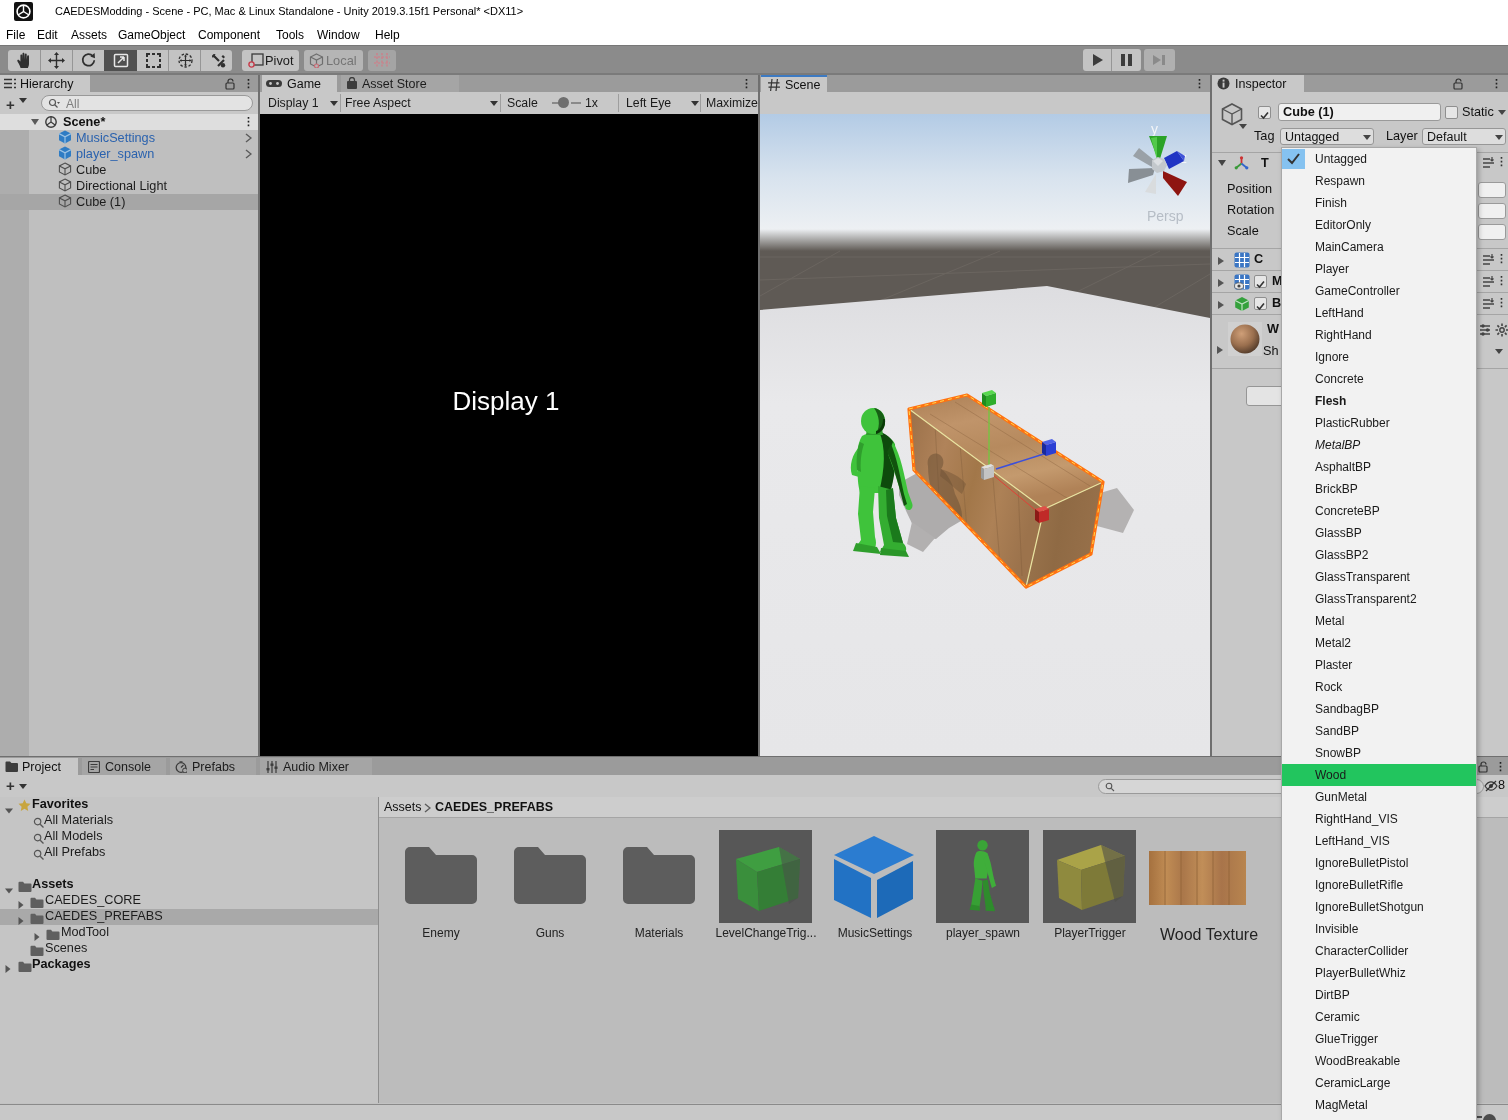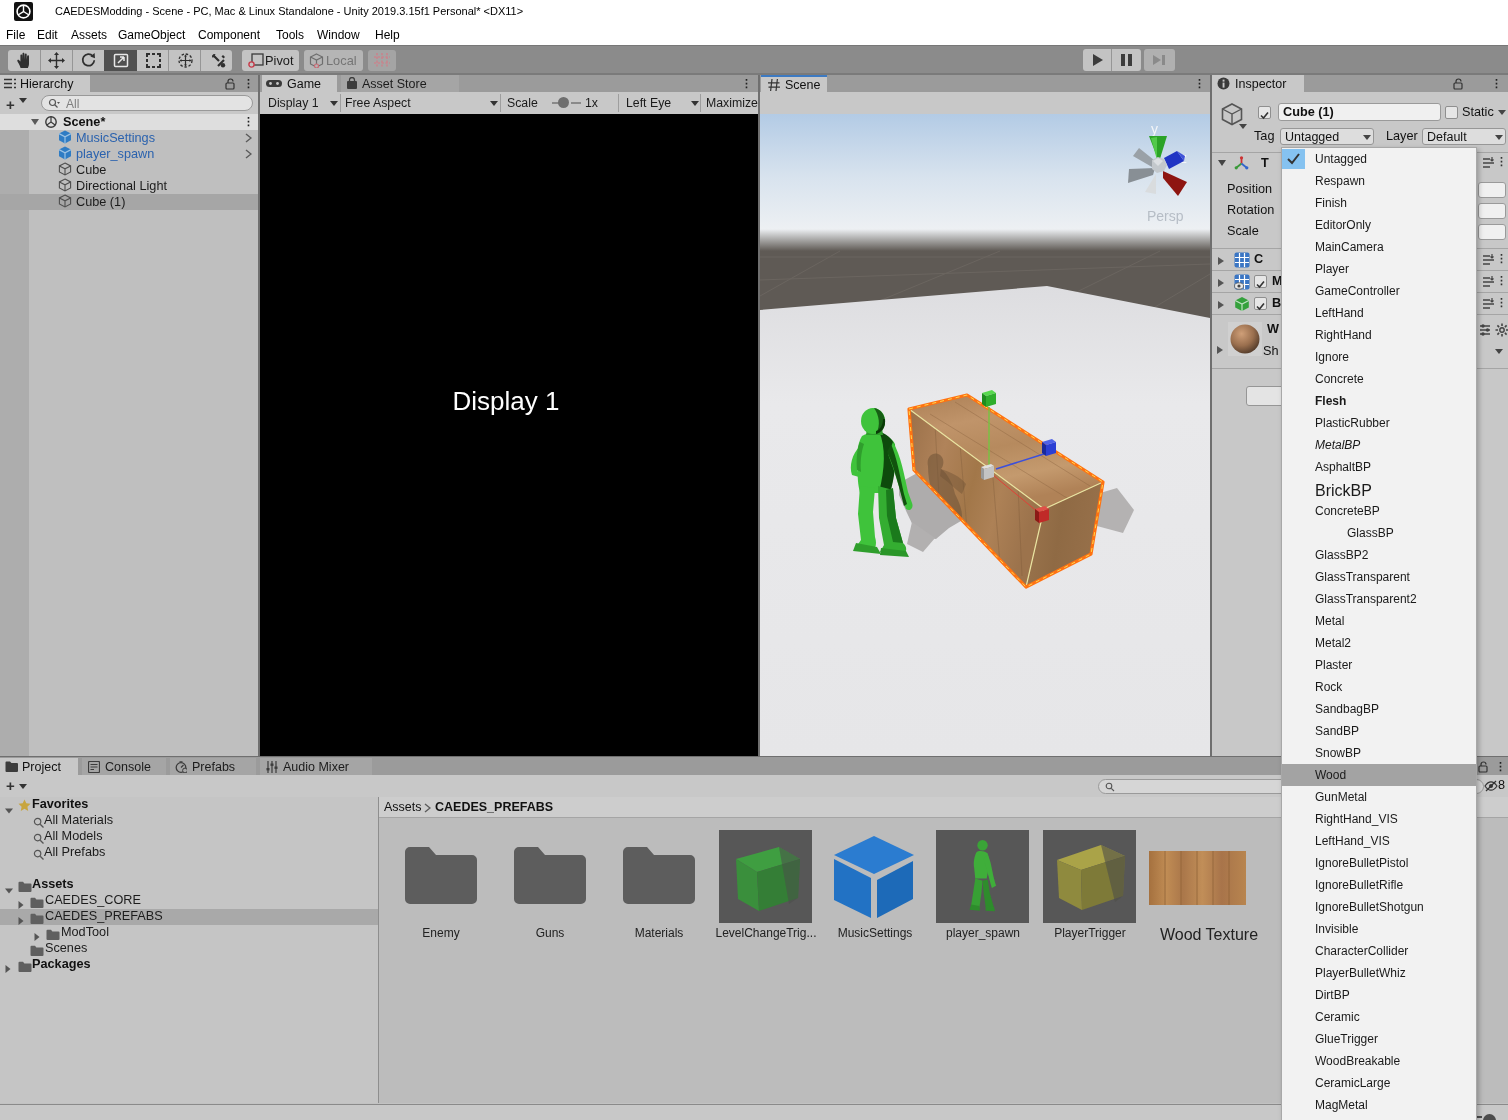--- a/index.html
+++ b/index.html
@@ -929,28 +929,28 @@
       </div>
       <div class="abs" style="left: 0px; top: 264px; width: 194px; height: 22px; font-size: 12px; color: rgb(26, 26, 26);">
         <span class="abs" style="left:33px;top:4px;">PlasticRubber</span>
       </div>
       <div class="abs" style="left: 0px; top: 286px; width: 194px; height: 22px; font-size: 12px; color: rgb(26, 26, 26); font-style: italic;">
         <span class="abs" style="left:33px;top:4px;">MetalBP</span>
       </div>
       <div class="abs" style="left: 0px; top: 308px; width: 194px; height: 22px; font-size: 12px; color: rgb(26, 26, 26);">
         <span class="abs" style="left:33px;top:4px;">AsphaltBP</span>
       </div>
-      <div class="abs" style="left: 0px; top: 330px; width: 194px; height: 22px; font-size: 16px; color: rgb(26, 26, 26);">
+      <div class="abs" style="left: 0px; top: 330px; width: 194px; height: 22px; font-size: 12px; color: rgb(26, 26, 26);">
         <span class="abs" style="left:33px;top:4px;">BrickBP</span>
       </div>
       <div class="abs" style="left: 0px; top: 352px; width: 194px; height: 22px; font-size: 12px; color: rgb(26, 26, 26);">
         <span class="abs" style="left:33px;top:4px;">ConcreteBP</span>
       </div>
       <div class="abs" style="left: 0px; top: 374px; width: 194px; height: 22px; font-size: 12px; color: rgb(26, 26, 26);">
-        <span class="abs" style="left:33px;top:4px;margin-left:32px;">GlassBP</span>
+        <span class="abs" style="left:33px;top:4px;">GlassBP</span>
       </div>
       <div class="abs" style="left: 0px; top: 396px; width: 194px; height: 22px; font-size: 12px; color: rgb(26, 26, 26);">
         <span class="abs" style="left:33px;top:4px;">GlassBP2</span>
       </div>
       <div class="abs" style="left: 0px; top: 418px; width: 194px; height: 22px; font-size: 12px; color: rgb(26, 26, 26);">
         <span class="abs" style="left:33px;top:4px;">GlassTransparent</span>
       </div>
       <div class="abs" style="left: 0px; top: 440px; width: 194px; height: 22px; font-size: 12px; color: rgb(26, 26, 26);">
         <span class="abs" style="left:33px;top:4px;">GlassTransparent2</span>
       </div>
@@ -968,21 +968,21 @@
       </div>
       <div class="abs" style="left: 0px; top: 550px; width: 194px; height: 22px; font-size: 12px; color: rgb(26, 26, 26);">
         <span class="abs" style="left:33px;top:4px;">SandbagBP</span>
       </div>
       <div class="abs" style="left: 0px; top: 572px; width: 194px; height: 22px; font-size: 12px; color: rgb(26, 26, 26);">
         <span class="abs" style="left:33px;top:4px;">SandBP</span>
       </div>
       <div class="abs" style="left: 0px; top: 594px; width: 194px; height: 22px; font-size: 12px; color: rgb(26, 26, 26);">
         <span class="abs" style="left:33px;top:4px;">SnowBP</span>
       </div>
-      <div class="abs" style="left: 0px; top: 616px; width: 194px; height: 22px; background: #a3a3a3; font-size: 12px; color: rgb(26, 26, 26);">
+      <div class="abs" style="left: 0px; top: 616px; width: 194px; height: 22px; background: #22c55e; font-size: 12px; color: rgb(26, 26, 26);">
         <span class="abs" style="left:33px;top:4px;">Wood</span>
       </div>
       <div class="abs" style="left: 0px; top: 638px; width: 194px; height: 22px; font-size: 12px; color: rgb(26, 26, 26);">
         <span class="abs" style="left:33px;top:4px;">GunMetal</span>
       </div>
       <div class="abs" style="left: 0px; top: 660px; width: 194px; height: 22px; font-size: 12px; color: rgb(26, 26, 26);">
         <span class="abs" style="left:33px;top:4px;">RightHand_VIS</span>
       </div>
       <div class="abs" style="left: 0px; top: 682px; width: 194px; height: 22px; font-size: 12px; color: rgb(26, 26, 26);">
         <span class="abs" style="left:33px;top:4px;">LeftHand_VIS</span>

